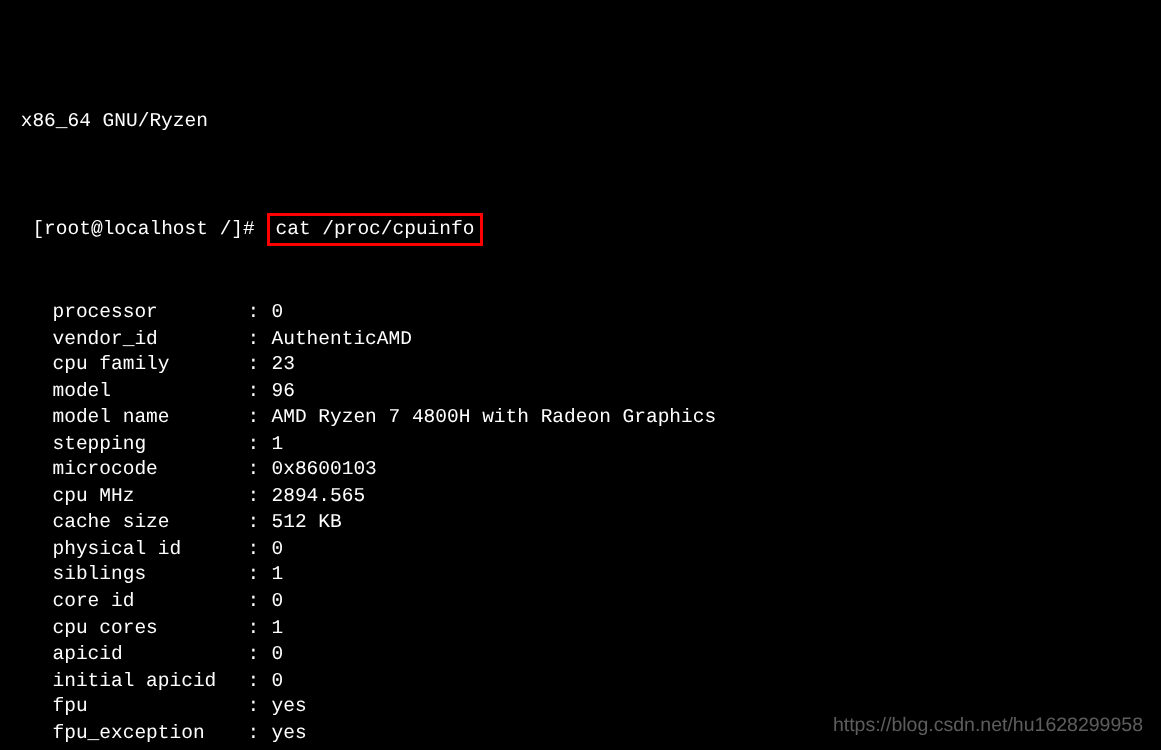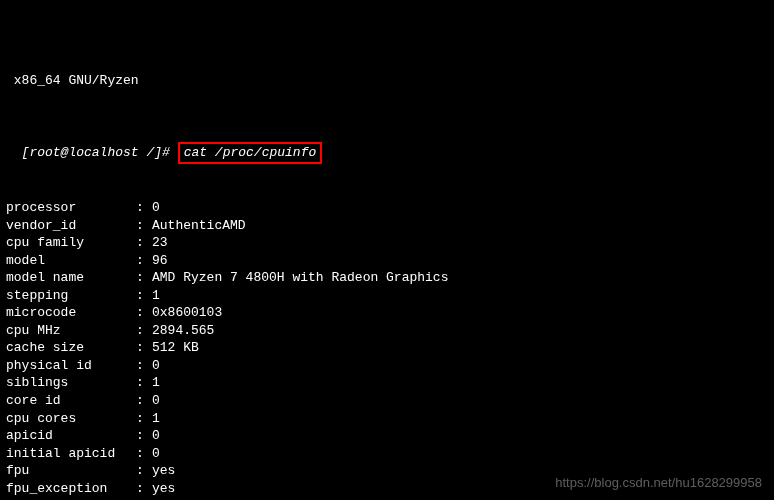--- a/index.html
+++ b/index.html
@@ -10,38 +10,38 @@
       font-size: 13px;
       line-height: 1.35;
       padding: 2px 6px;
       width: 774px;
       height: 500px;
       overflow: hidden;
       position: relative;
       white-space: pre;
     }
     .line { white-space: pre; }
-    .prompt-line { white-space: pre; font-style: italic; }
+    .prompt-line { white-space: pre; }
     .highlight-box {
       border: 2px solid #ff0000;
       padding: 0 4px;
       display: inline-block;
       background: #000;
     }
     .watermark {
       position: absolute;
       right: 12px;
       bottom: 8px;
       color: rgba(170,170,170,0.55);
       font-family: Arial, sans-serif;
       font-size: 13px;
       pointer-events: none;
       margin-top: 21px;
     }
-    .kv { display: flex; }
+    .kv { display: flex; margin-left: 29px; }
     .k { width: 130px; flex: 0 0 130px; }
     .sep { width: 16px; flex: 0 0 16px; }
     .v { flex: 1; }
   </style>
 </head>
 <body>
 
 
 
 <div class="line"> x86_64 GNU/Ryzen</div>

